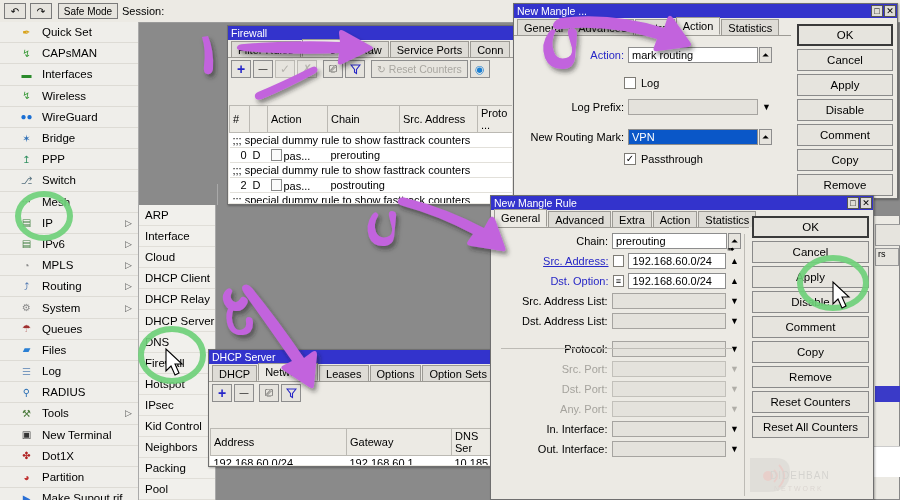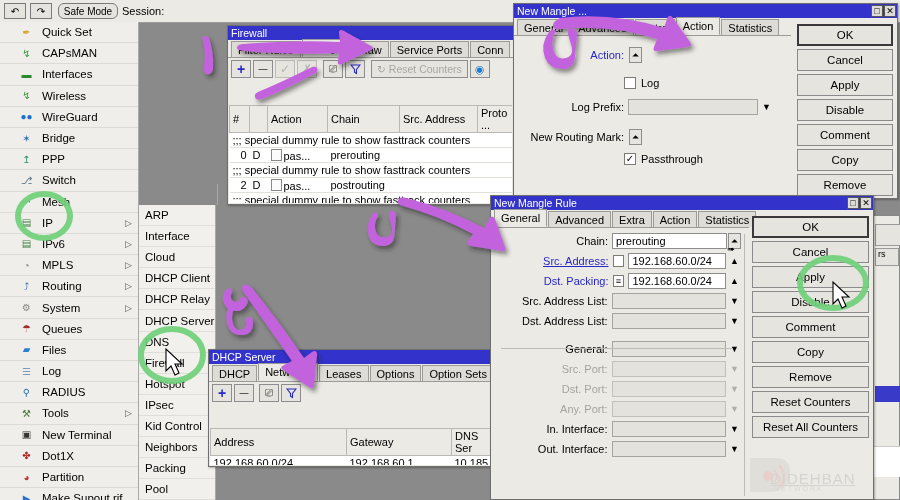--- a/index.html
+++ b/index.html
@@ -83,30 +83,30 @@
        display:flex;align-items:center;justify-content:center;font-size:10px;line-height:10px;}
 
   .dbtn{height:22px;border:1px solid #8a8a8a;background:#e6e4de;display:flex;align-items:center;
         justify-content:center;font-size:11.5px;box-sizing:border-box;margin-bottom:3px;}
   .dbtn.primary{border:2px solid #3a3a3a;}
 
   
   #anno{left:0;top:0;width:900px;height:500px;pointer-events:none;}
 
   .wm{position:absolute;left:742px;top:452px;width:150px;height:46px;opacity:.28;}
-  .wm-txt{position:absolute;left:28px;top:18px;font-size:15px;letter-spacing:1px;color:#9a9a9a;text-decoration:underline;}
+  .wm-txt{position:absolute;left:28px;top:18px;font-size:10px;letter-spacing:1px;color:#9a9a9a;}
   .wm-sub{position:absolute;left:32px;top:33px;font-size:7px;letter-spacing:2px;color:#b0a0a0;}
 </style>
 </head>
 <body>
 
 <div class="abs" id="topbar">
   <div class="tb-btn sq" style="left:4px;">↶</div>
   <div class="tb-btn sq" style="left:30px;">↷</div>
-  <div class="tb-btn" style="left:58px;width:60px;border-radius:6px;">Safe Mode</div>
+  <div class="tb-btn" style="left:58px;width:60px;">Safe Mode</div>
   <div class="sess-label">Session:</div>
 </div>
 
 <div class="abs" id="sidebar-strip"></div>
 
 <div class="abs" id="sidebar">
   <div id="side-list">
       <div class="side-item">
         <span class="ico" style="color:#d8a21a">✒</span>
         <span class="lbl">Quick Set</span>
@@ -448,34 +448,36 @@
         <span>Action</span>
       </div>
       <div class="tab">
         <span>Statistics</span>
       </div>
     </div>
 
   <div style="position:absolute;left:4px;top:36px;width:272px;">
     <div class="frow" style="margin-top:6px;">
       <div class="flabel blue" style="width:106px;">Action:</div>
+      <div class="finput" style="width:130px;">mark routing</div>
       <div class="spin">⏶</div>
     </div>
     <div class="frow" style="margin-top:10px;">
       <div style="width:106px;"></div>
       <div class="cbx"></div>
       <div style="margin-left:5px;">Log</div>
     </div>
     <div class="frow" style="margin-top:6px;">
       <div class="flabel" style="width:106px;">Log Prefix:</div>
       <div class="finput gray" style="width:130px;"></div>
       <div class="caret">▼</div>
     </div>
     <div class="frow" style="margin-top:12px;">
       <div class="flabel" style="width:106px;">New Routing Mark:</div>
+      <div class="finput sel" style="width:130px;">VPN</div>
       <div class="spin">⏶</div>
     </div>
     <div class="frow" style="margin-top:4px;">
       <div style="width:106px;"></div>
       <div class="cbx">✓</div>
       <div style="margin-left:5px;">Passthrough</div>
     </div>
   </div>
 
   <div style="position:absolute;left:283px;top:20px;width:98px;" id="ma-buttons">
@@ -535,40 +537,40 @@
         <div class="finput" style="width:116px;">prerouting</div>
         <div class="spin">⏶</div>
       </div>
       <div class="frow">
         <div class="flabel blue" style="width:116px;text-decoration:underline;">Src. Address:</div>
         <div class="cbx" style="margin-right:4px;"></div>
         <div class="finput" style="width:98px;">192.168.60.0/24</div>
         <div class="caret">▲</div>
       </div>
       <div class="frow">
-        <div class="flabel blue" style="width:116px;">Dst. Packing:</div>
+        <div class="flabel blue" style="width:116px;">Dst. Option:</div>
         <div class="cbx" style="margin-right:4px;">
           <span style="font-size:9px;">≡</span>
         </div>
         <div class="finput" style="width:98px;">192.168.60.0/24</div>
         <div class="caret">▲</div>
       </div>
       <div class="frow">
         <div class="flabel" style="width:116px;">Src. Address List:</div>
         <div class="finput gray" style="width:116px;"></div>
         <div class="caret">▼</div>
       </div>
       <div class="frow">
         <div class="flabel" style="width:116px;">Dst. Address List:</div>
         <div class="finput gray" style="width:116px;"></div>
         <div class="caret">▼</div>
       </div>
       <div style="height: 8px;"></div>
       <div class="frow">
-        <div class="flabel" style="width:116px;">General:</div>
+        <div class="flabel" style="width:116px;">Protocol:</div>
         <div class="finput gray" style="width:116px;"></div>
         <div class="caret">▼</div>
       </div>
       <div class="frow">
         <div class="flabel dim" style="width:116px;">Src. Port:</div>
         <div class="finput dimgray" style="width:116px;"></div>
         <div class="caret dim">▼</div>
       </div>
       <div class="frow">
         <div class="flabel dim" style="width:116px;">Dst. Port:</div>

